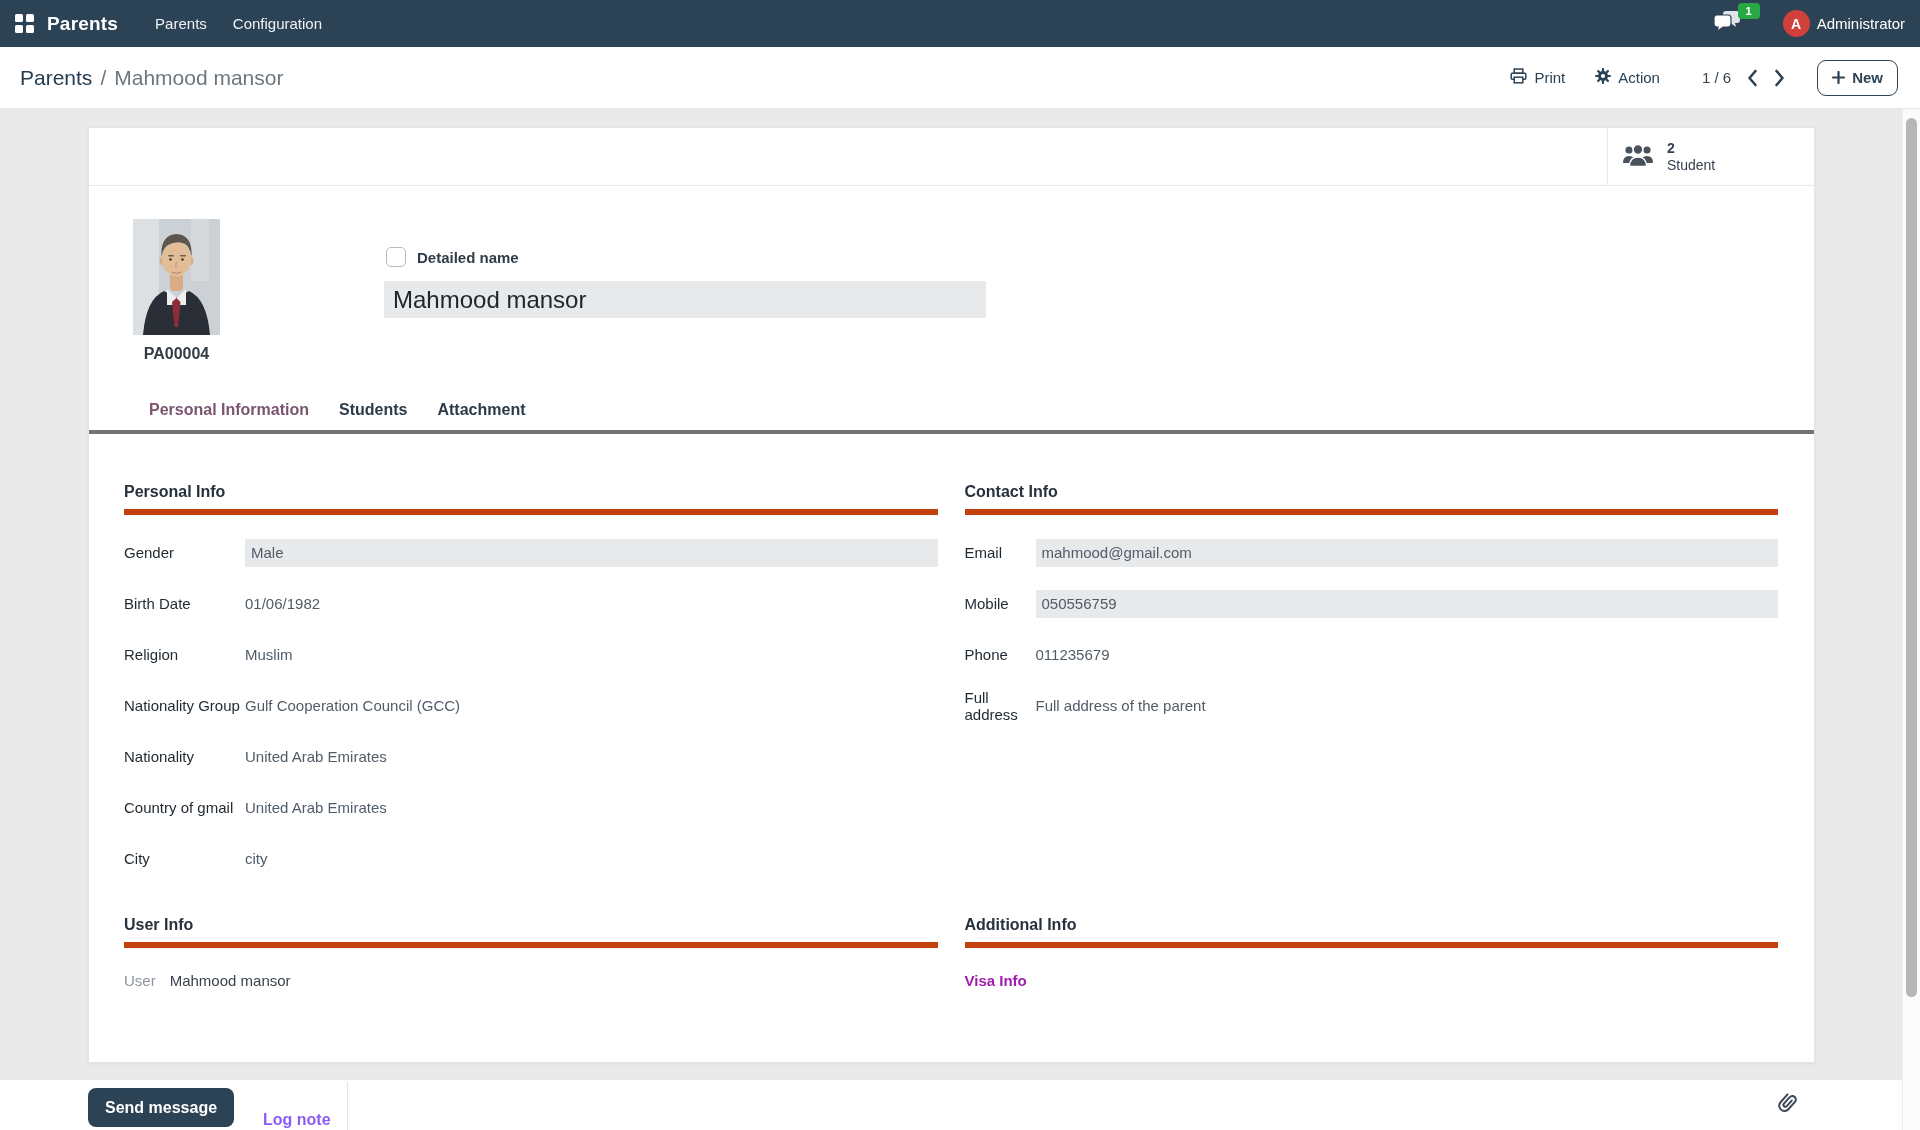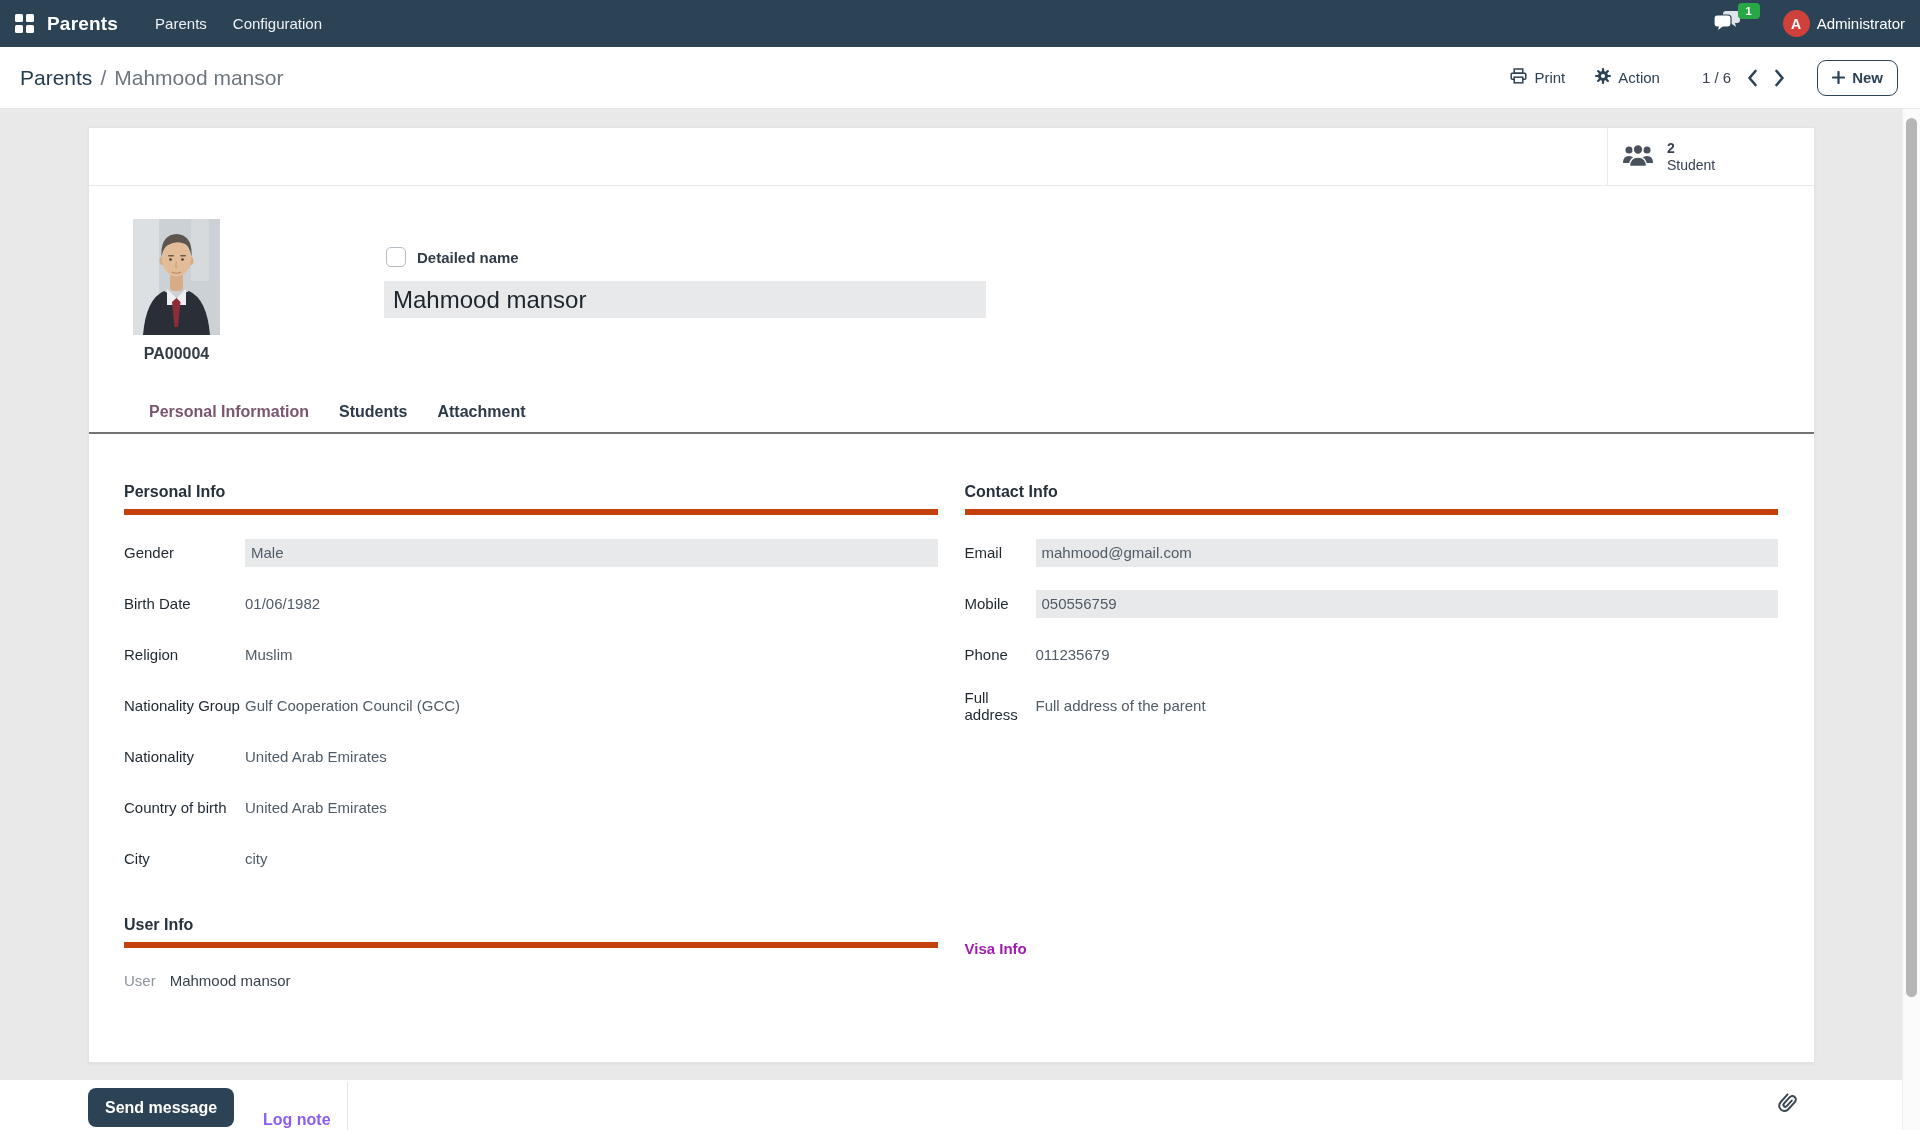--- a/index.html
+++ b/index.html
@@ -74,21 +74,21 @@
   .checkbox { width:20px; height:20px; border:1px solid #b4bcc3; border-radius:5px;
     background:#fff; cursor:pointer; }
   .detailed-label { font-size:15px; font-weight:600; color:#303c47; }
   .name-input {
     position:absolute; left:295px; top:153px; width:602px; height:37px;
     background:#e8e9eb; display:flex; align-items:center; padding-left:9px;
     font-size:24px; font-weight:500; color:#1d252d; cursor:text;
   }
 
   .tabs { position:absolute; left:0; top:268px; width:100%; height:38px;
-    border-bottom:2px solid #737373; display:flex; padding-left:45px; }
+    border-bottom:4px solid #737373; display:flex; padding-left:45px; }
   .tab { padding:0 15px 11px; display:flex; align-items:flex-end;
     font-size:16px; font-weight:700; color:#2c3b49; cursor:pointer; }
   .tab.active { color:#7a5570; }
 
   .form-grid {
     position:absolute; left:35px; top:355px; width:1654px;
     display:grid; grid-template-columns:1fr 1fr; column-gap:27px; grid-template-rows:433px auto;
   }
   .section-title { font-size:16px; font-weight:700; color:#26313c;
     padding-bottom:8px; border-bottom:6px solid #c2410c; }
@@ -278,21 +278,21 @@
         </div>
         <div class="frow">
           <span class="flabel">Nationality Group</span>
           <span class="fvalue">Gulf Cooperation Council (GCC)</span>
         </div>
         <div class="frow">
           <span class="flabel">Nationality</span>
           <span class="fvalue">United Arab Emirates</span>
         </div>
         <div class="frow">
-          <span class="flabel">Country of birth</span>
+          <span class="flabel">Country of gmail</span>
           <span class="fvalue">United Arab Emirates</span>
         </div>
         <div class="frow">
           <span class="flabel">City</span>
           <span class="fvalue">city</span>
         </div>
       </div>
     </div>
 
     <div class="col-right">
@@ -321,20 +321,21 @@
       <div class="section-title">User Info</div>
       <div class="rows">
         <div class="frow short">
           <span class="flabel muted">User</span>
           <span class="fvalue dark">Mahmood mansor</span>
         </div>
       </div>
     </div>
 
     <div class="col-right">
+      <div class="section-title">Additional Info</div>
       <div class="rows">
         <div class="frow short">
           <span class="flabel strong">Visa Info</span>
         </div>
       </div>
     </div>
 
   </div>
 </div>
 

